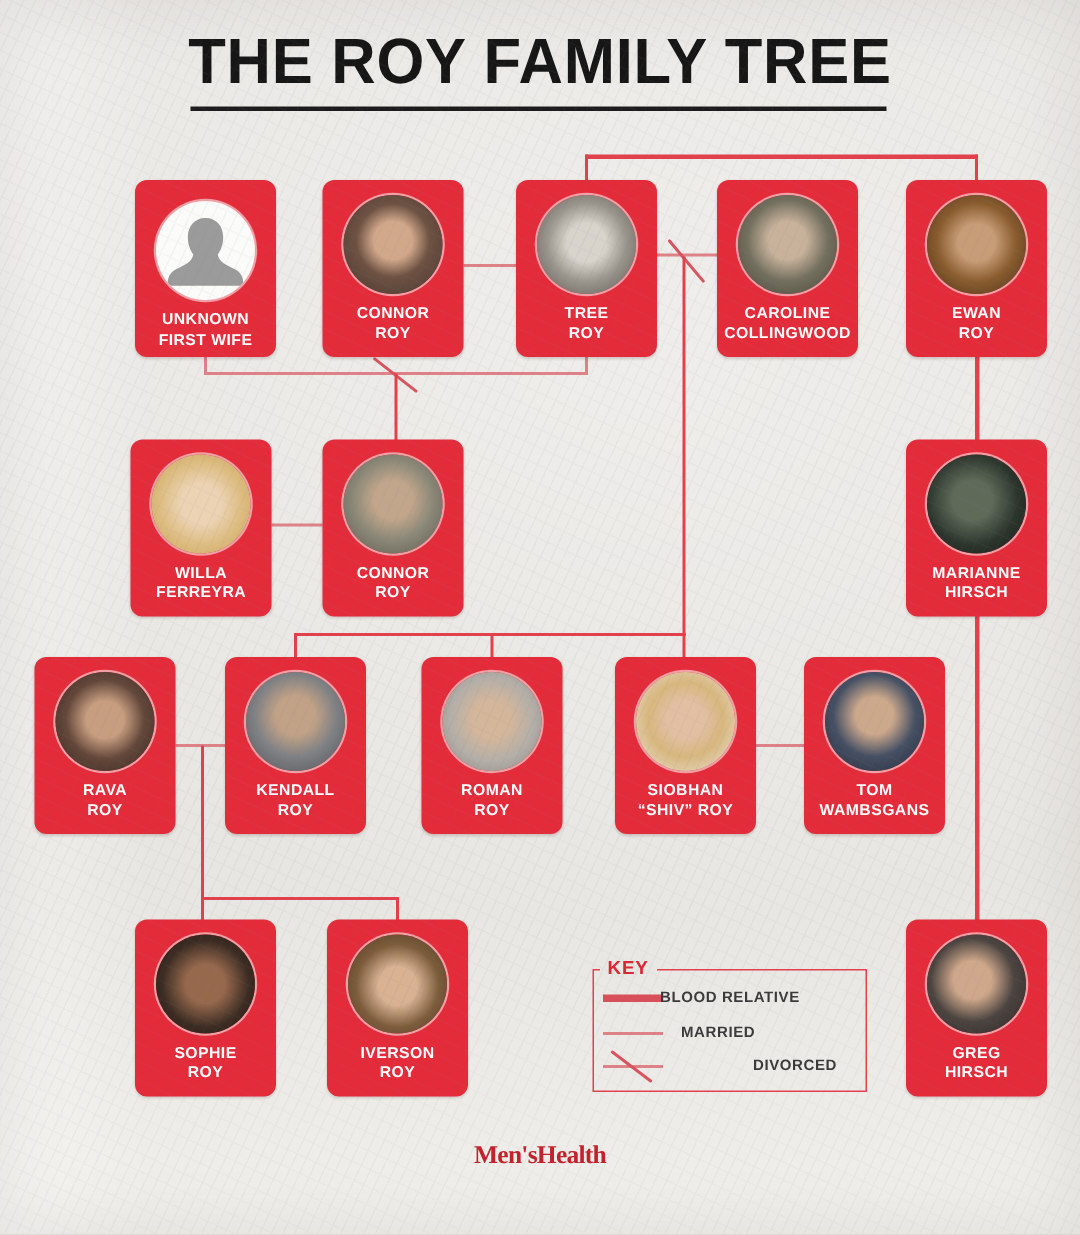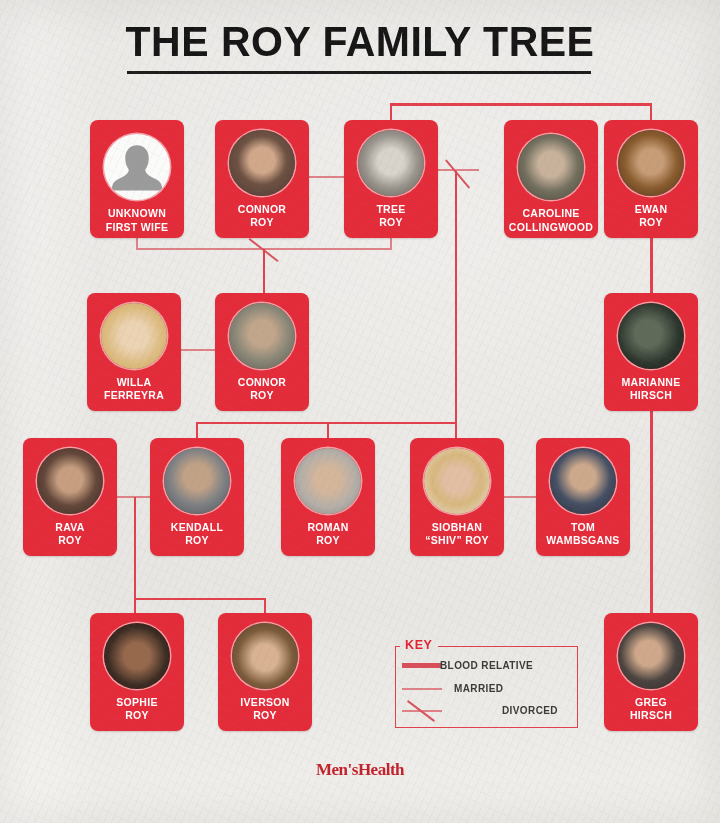--- a/index.html
+++ b/index.html
@@ -109,21 +109,21 @@
   <div class="card" style="left:215px;top:120px;">
     <div class="photo p-marcia"></div>
     <div class="pname">CONNOR
 ROY</div>
   </div>
   <div class="card" style="left:344px;top:120px;">
     <div class="photo p-logan"></div>
     <div class="pname">TREE
 ROY</div>
   </div>
-  <div class="card" style="left:504px;top:120px;justify-content:center;">
+  <div class="card" style="left:478px;top:120px;">
     <div class="photo p-caroline"></div>
     <div class="pname">CAROLINE
 COLLINGWOOD</div>
   </div>
   <div class="card" style="left:604px;top:120px;">
     <div class="photo p-ewan"></div>
     <div class="pname">EWAN
 ROY</div>
   </div>
 

